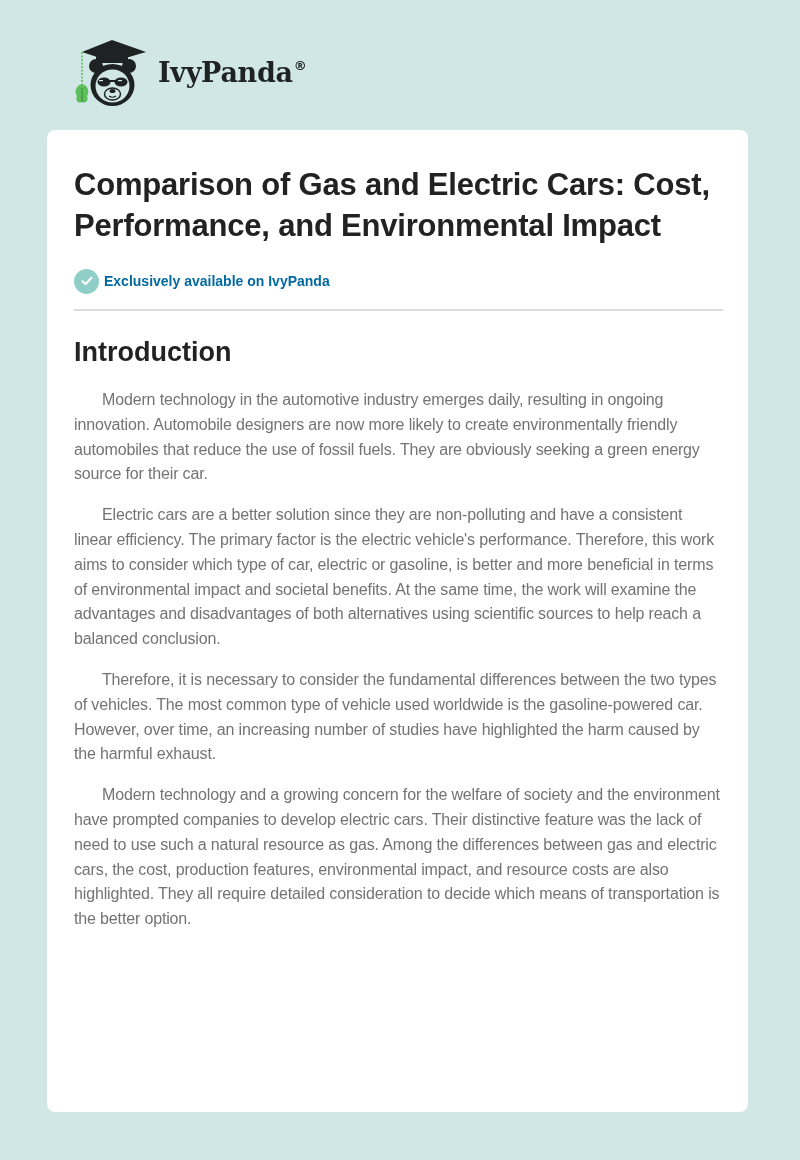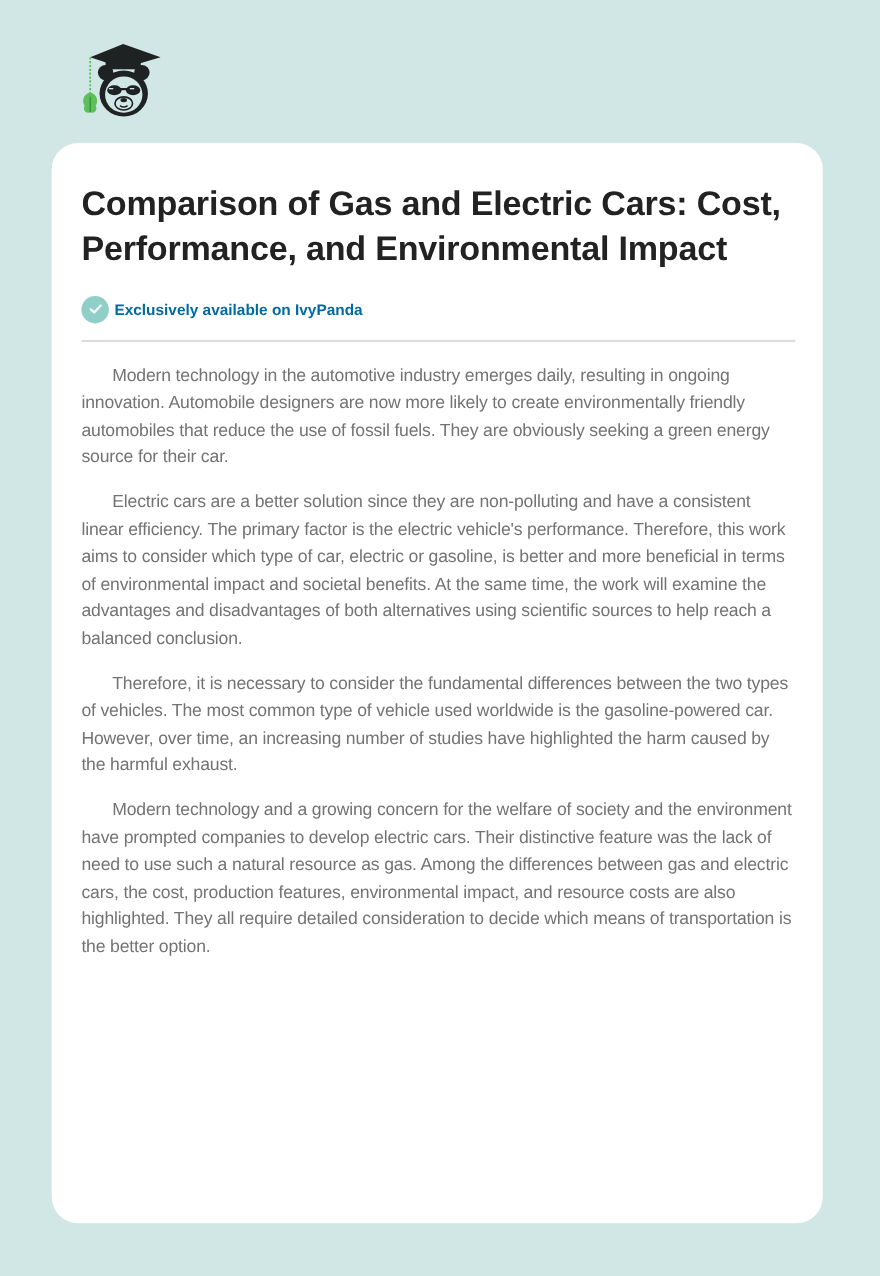--- a/index.html
+++ b/index.html
@@ -52,21 +52,21 @@
       margin-left: 1px;
     }
 
     .card {
       position: absolute;
       left: 47px;
       top: 130px;
       width: 701px;
       height: 982px;
       background: #ffffff;
-      border-radius: 24px;
+      border-radius: 8px;
       padding: 34px 26px 0 27px;
     }
     .title {
       font-family: "Liberation Sans", sans-serif;
       font-weight: bold;
       font-size: 31px;
       line-height: 41px;
       color: #222222;
       letter-spacing: -0.2px;
     }
@@ -143,37 +143,39 @@
     <ellipse cx="38" cy="44" rx="6.5" ry="4.5" fill="#1f2222"></ellipse>
     <ellipse cx="55" cy="44" rx="6.5" ry="4.5" fill="#1f2222"></ellipse>
     <rect x="43" y="42" width="7" height="2" fill="#1f2222"></rect>
     <rect x="33" y="42" width="4" height="1.2" fill="#d0e7e6"></rect>
     <rect x="52" y="42" width="4" height="1.2" fill="#d0e7e6"></rect>
 
     <ellipse cx="46.5" cy="56" rx="8" ry="6" fill="#d0e7e6" stroke="#1f2222" stroke-width="1.5"></ellipse>
     <ellipse cx="46.5" cy="53" rx="3" ry="2" fill="#1f2222"></ellipse>
     <path d="M43,58 Q46.5,60.5 50,58" stroke="#1f2222" stroke-width="1.2" fill="none"></path>
   </svg>
+  <span class="brand"><span>IvyPanda</span><sup>®</sup></span>
 </div>
 
 <main class="card">
   <h1 class="title">Comparison of Gas and Electric Cars: Cost, Performance, and Environmental Impact</h1>
 
   <div class="exclusive">
     <span class="check">
       <svg width="12" height="10" viewBox="0 0 12 10">
         <path d="M1.5,5.2 L4.6,8 L10.5,1.8" stroke="#ffffff" stroke-width="2" fill="none" stroke-linecap="round" stroke-linejoin="round"></path>
       </svg>
     </span>
     <span class="exclusive-text">Exclusively available on IvyPanda</span>
   </div>
 
   <div class="divider"></div>
 
   <section>
+    <h2 class="section-heading">Introduction</h2>
     <div class="paragraphs">
       <p>Modern technology in the automotive industry emerges daily, resulting in ongoing innovation. Automobile designers are now more likely to create environmentally friendly automobiles that reduce the use of fossil fuels. They are obviously seeking a green energy source for their car.</p>
       <p>Electric cars are a better solution since they are non-polluting and have a consistent linear efficiency. The primary factor is the electric vehicle's performance. Therefore, this work aims to consider which type of car, electric or gasoline, is better and more beneficial in terms of environmental impact and societal benefits. At the same time, the work will examine the advantages and disadvantages of both alternatives using scientific sources to help reach a balanced conclusion.</p>
       <p>Therefore, it is necessary to consider the fundamental differences between the two types of vehicles. The most common type of vehicle used worldwide is the gasoline-powered car. However, over time, an increasing number of studies have highlighted the harm caused by the harmful exhaust.</p>
       <p>Modern technology and a growing concern for the welfare of society and the environment have prompted companies to develop electric cars. Their distinctive feature was the lack of need to use such a natural resource as gas. Among the differences between gas and electric cars, the cost, production features, environmental impact, and resource costs are also highlighted. They all require detailed consideration to decide which means of transportation is the better option.</p>
     </div>
   </section>
 </main>
 
 </body></html>

